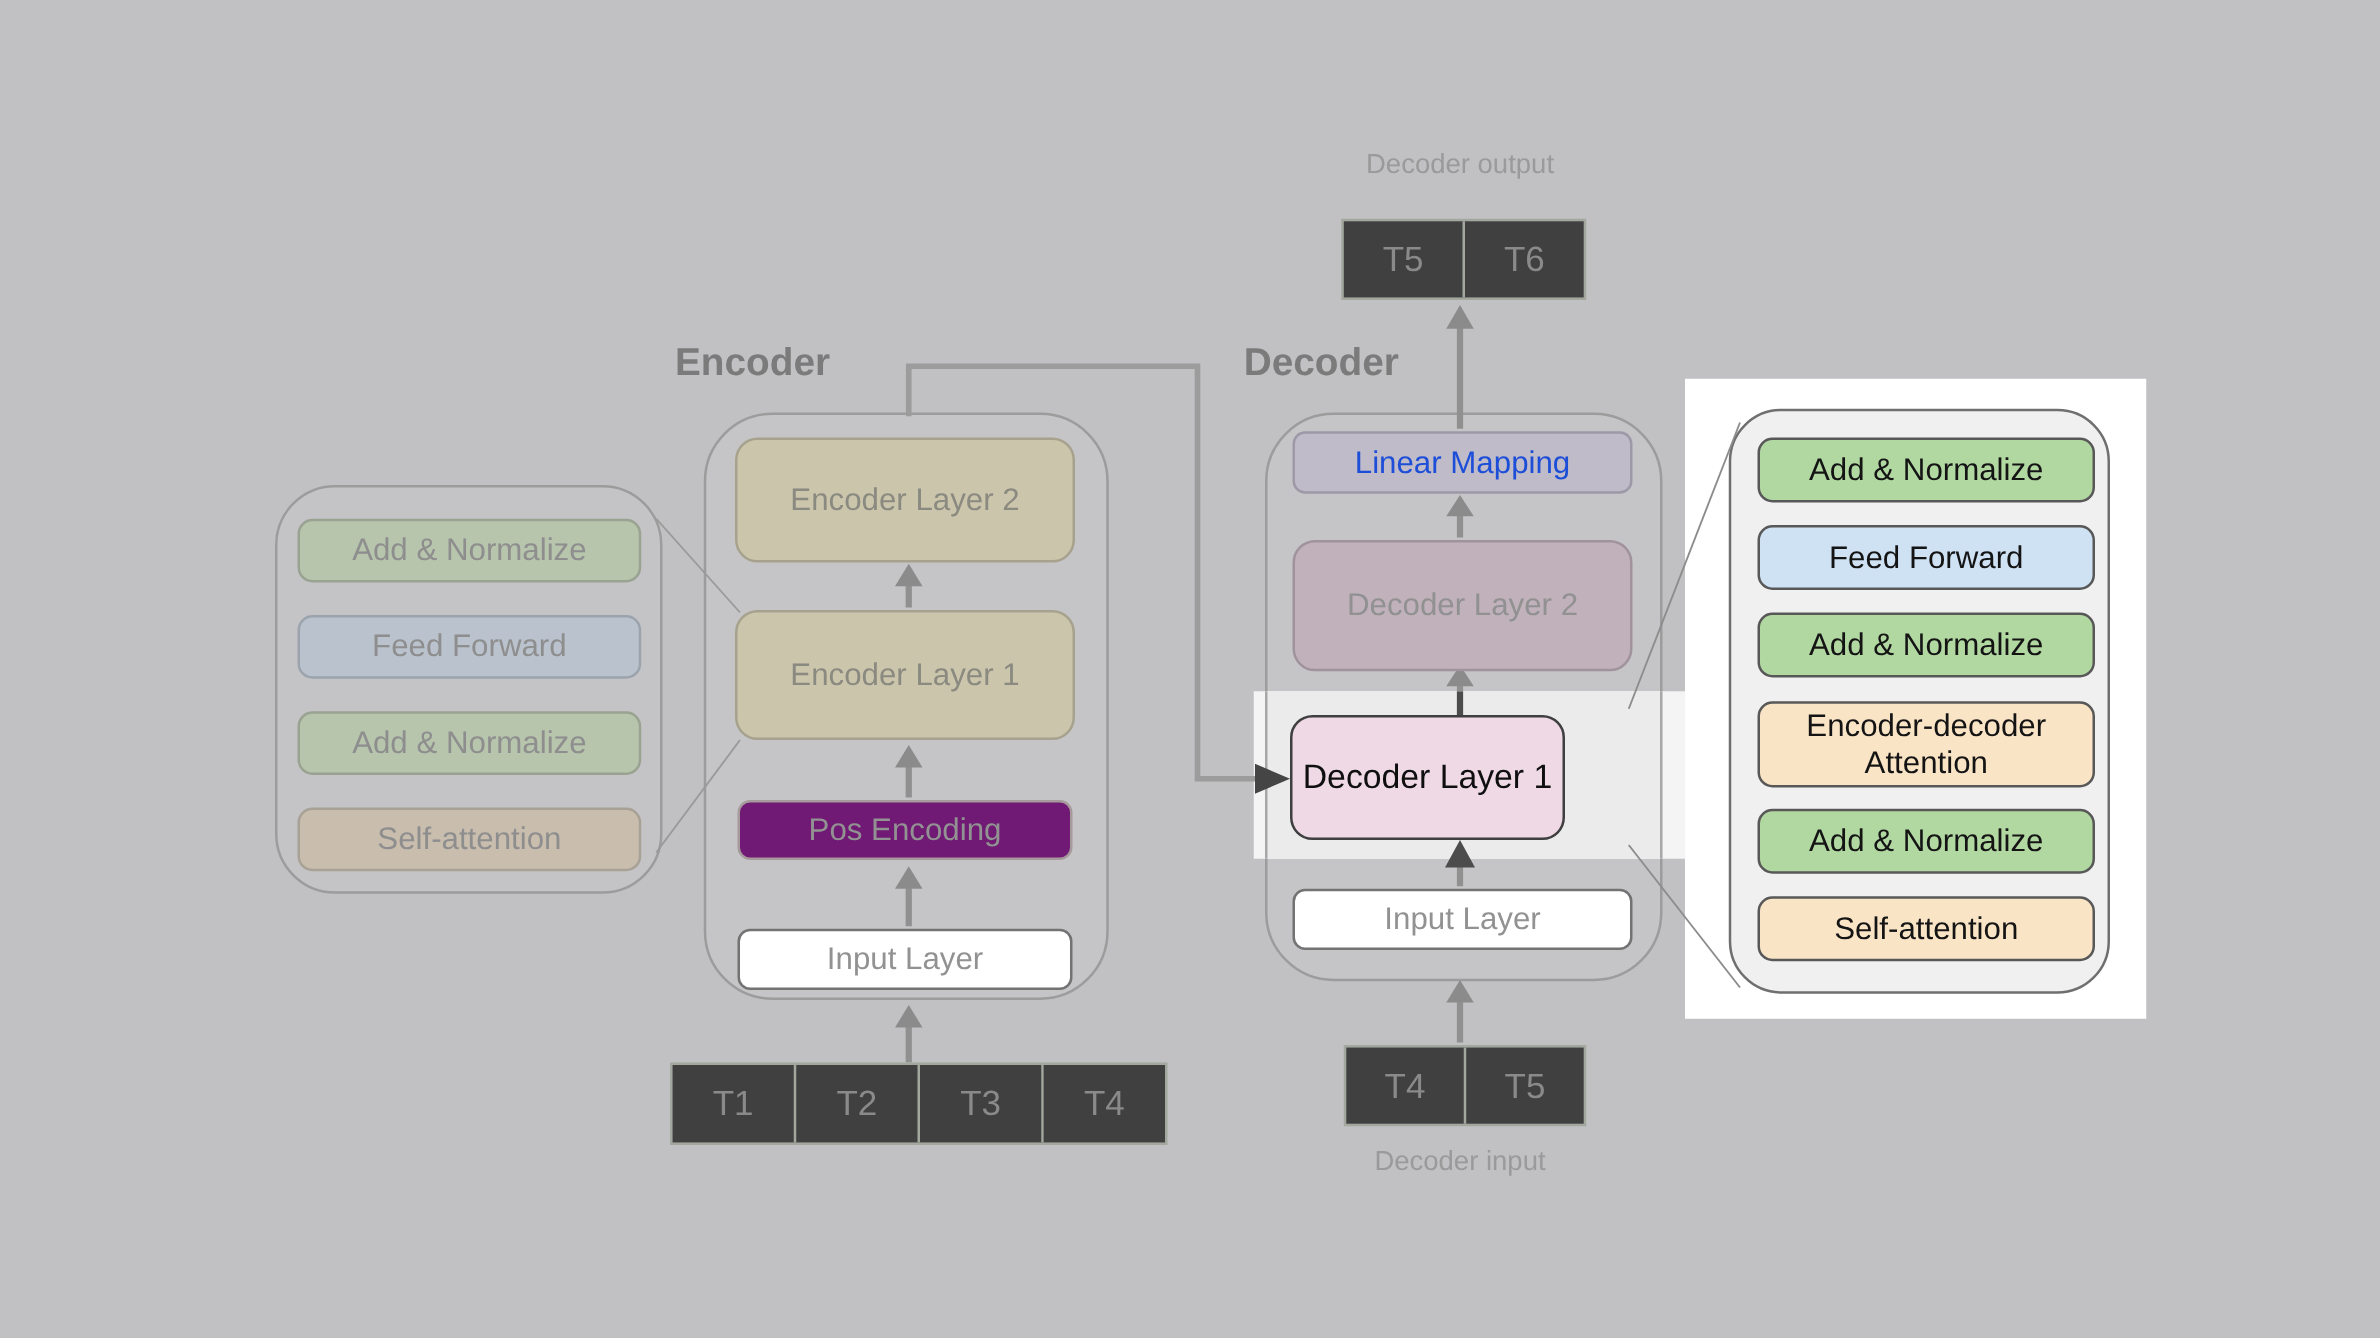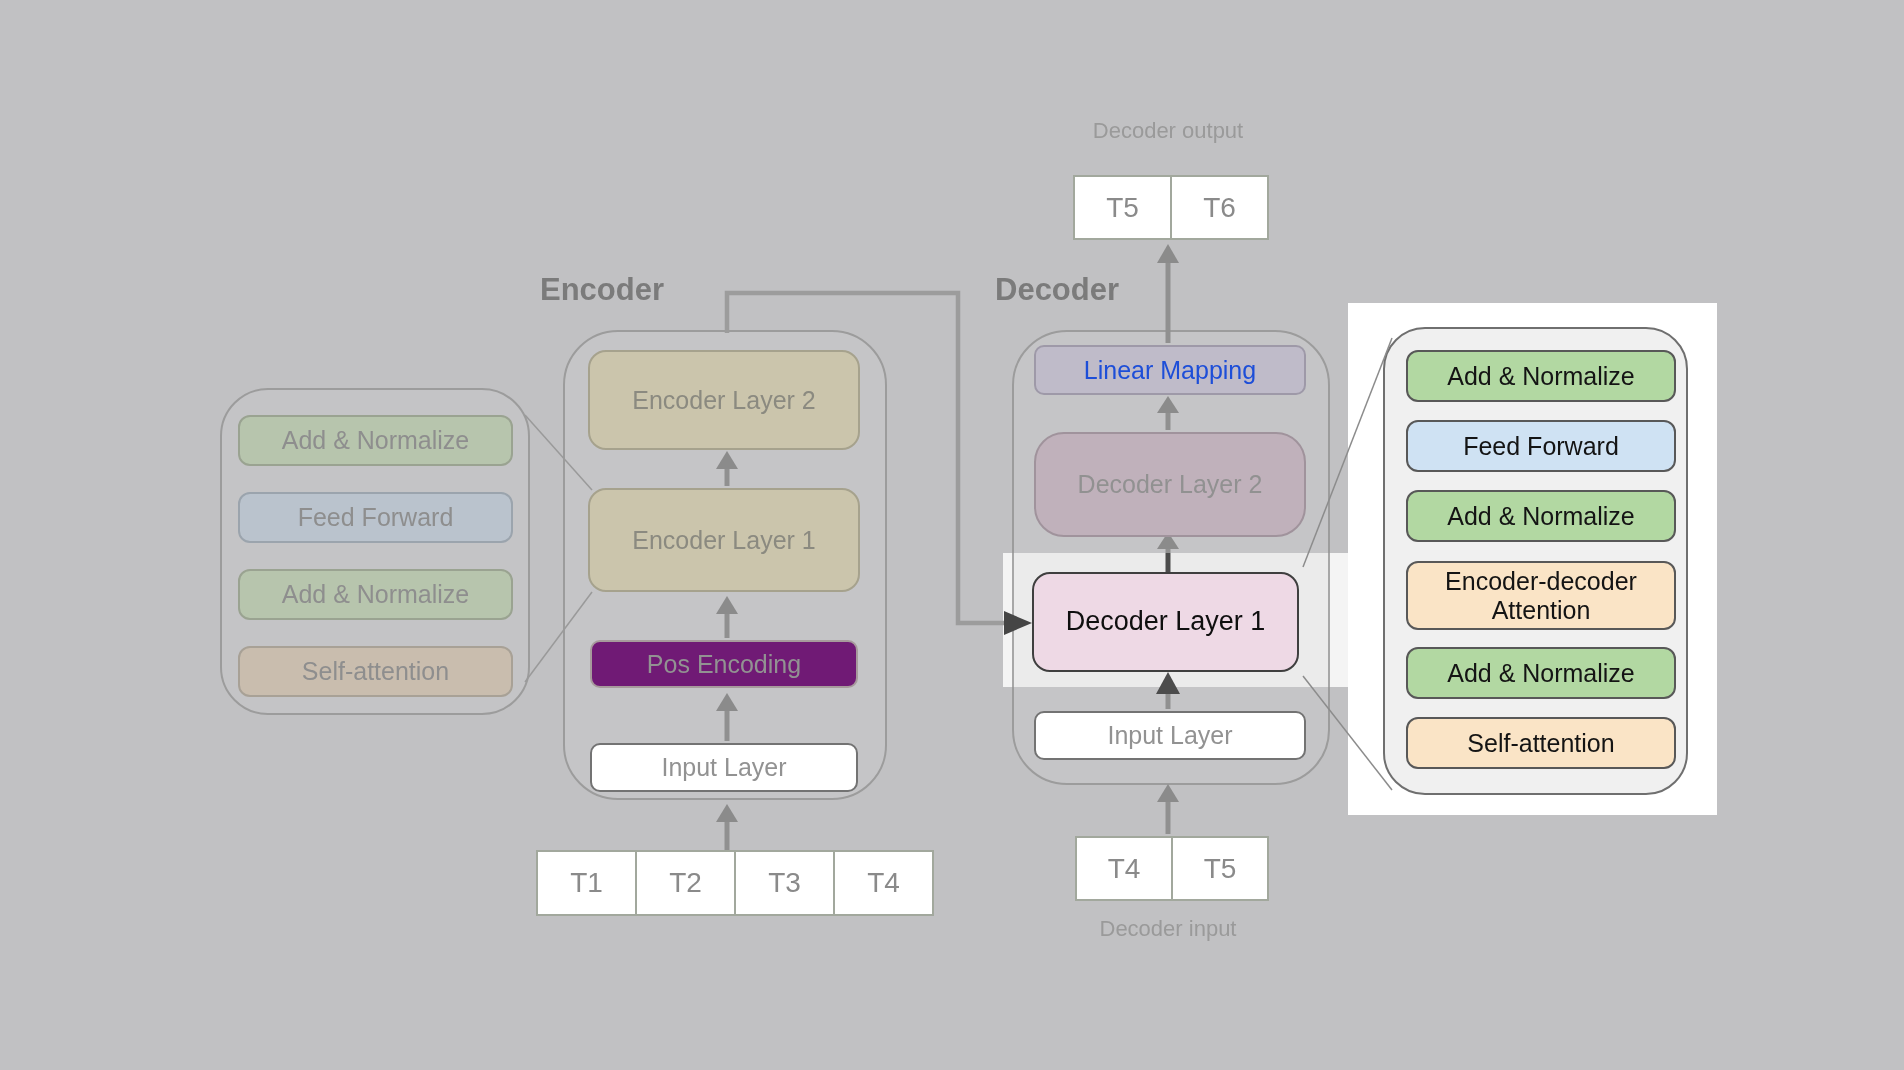--- a/index.html
+++ b/index.html
@@ -14,32 +14,32 @@
   svg.overlay{position:absolute;left:0;top:0;z-index:4;}
   .box{display:flex;align-items:center;justify-content:center;text-align:center;z-index:5;
        font-size:25px;line-height:1.15;}
   .lbl{z-index:5;text-align:center;color:#9a9a9a;font-size:22px;}
   .title{z-index:5;font-weight:bold;font-size:31px;color:#7b7b7b;}
   
   .enc-layer{background:#cbc5ac;border:2px solid #a6a28d;border-radius:18px;color:#8b8a80;}
   .pos-enc{background:#701a75;border:2px solid #a79a9c;border-radius:10px;color:#929292;}
   .in-layer{background:#ffffff;border:2px solid #737373;border-radius:10px;color:#929292;}
   .lin-map{background:#bfbbc9;border:2px solid #9e99a8;border-radius:10px;color:#1d4ed8;}
-  .dec-layer2{background:#c0b1bb;border:2px solid #a0939c;border-radius:30px;color:#919191;}
+  .dec-layer2{background:#c0b1bb;border:2px solid #a0939c;border-radius:18px;color:#919191;}
   .dec-layer1{background:#eed9e5;border:2.5px solid #3f3f3f;border-radius:18px;color:#0f0f0f;font-size:27px;}
   .g-green{background:#b7c5ad;border:2px solid #9aa391;border-radius:12px;color:#8e8e8e;}
   .g-blue{background:#bac3cd;border:2px solid #9ba4ad;border-radius:12px;color:#8e8e8e;}
   .g-tan{background:#c9bdae;border:2px solid #a8a196;border-radius:12px;color:#8e8e8e;}
   
   .h-green{background:#b2d8a2;border:2px solid #585858;border-radius:12px;color:#141414;}
   .h-blue{background:#cfe2f3;border:2px solid #585858;border-radius:12px;color:#141414;}
   .h-peach{background:#fae4c6;border:2px solid #585858;border-radius:12px;color:#141414;}
   
   .tok-row{display:flex;z-index:5;border:2px solid #a2a89d;}
-  .tok{display:flex;align-items:center;justify-content:center;background:#ffffff;
+  .tok{display:flex;align-items:center;justify-content:center;background:#404040;
        color:#8a8a8a;font-size:28px;border-right:2px solid #a2a89d;}
   .tok:last-child{border-right:none;}
 </style>
 </head>
 <body>
 
 <div id="stage">
 
   <div class="abs container" style="left:563px;top:330px;width:324px;height:470px;"></div>
   <div class="abs container" style="left:1012px;top:330px;width:318px;height:455px;"></div>
@@ -106,21 +106,21 @@
   <div class="abs box g-green" style="left:238px;top:569px;width:275px;height:51px;">Add &amp; Normalize</div>
   <div class="abs box g-tan" style="left:238px;top:646px;width:275px;height:51px;">Self-attention</div>
 
   <div class="abs tok-row" style="left:1073px;top:175px;height:65px;">
     <div class="tok" style="width:95px;">T5</div>
     <div class="tok" style="width:95px;">T6</div>
   </div>
 
   <div class="abs box lin-map" style="left:1034px;top:345px;width:272px;height:50px;">Linear Mapping</div>
   <div class="abs box dec-layer2" style="left:1034px;top:432px;width:272px;height:105px;">Decoder Layer 2</div>
-  <div class="abs box dec-layer1" style="left:1032px;top:572px;width:267px;height:100px;">Decoder Layer 1</div>
+  <div class="abs box dec-layer1" style="left:1032px;top:572px;width:220px;height:100px;">Decoder Layer 1</div>
   <div class="abs box in-layer" style="left:1034px;top:711px;width:272px;height:49px;">Input Layer</div>
 
   <div class="abs tok-row" style="left:1075px;top:836px;height:65px;">
     <div class="tok" style="width:94px;">T4</div>
     <div class="tok" style="width:94px;">T5</div>
   </div>
 
   <div class="abs box h-green" style="left:1406px;top:350px;width:270px;height:52px;">Add &amp; Normalize</div>
   <div class="abs box h-blue" style="left:1406px;top:420px;width:270px;height:52px;">Feed Forward</div>
   <div class="abs box h-green" style="left:1406px;top:490px;width:270px;height:52px;">Add &amp; Normalize</div>

